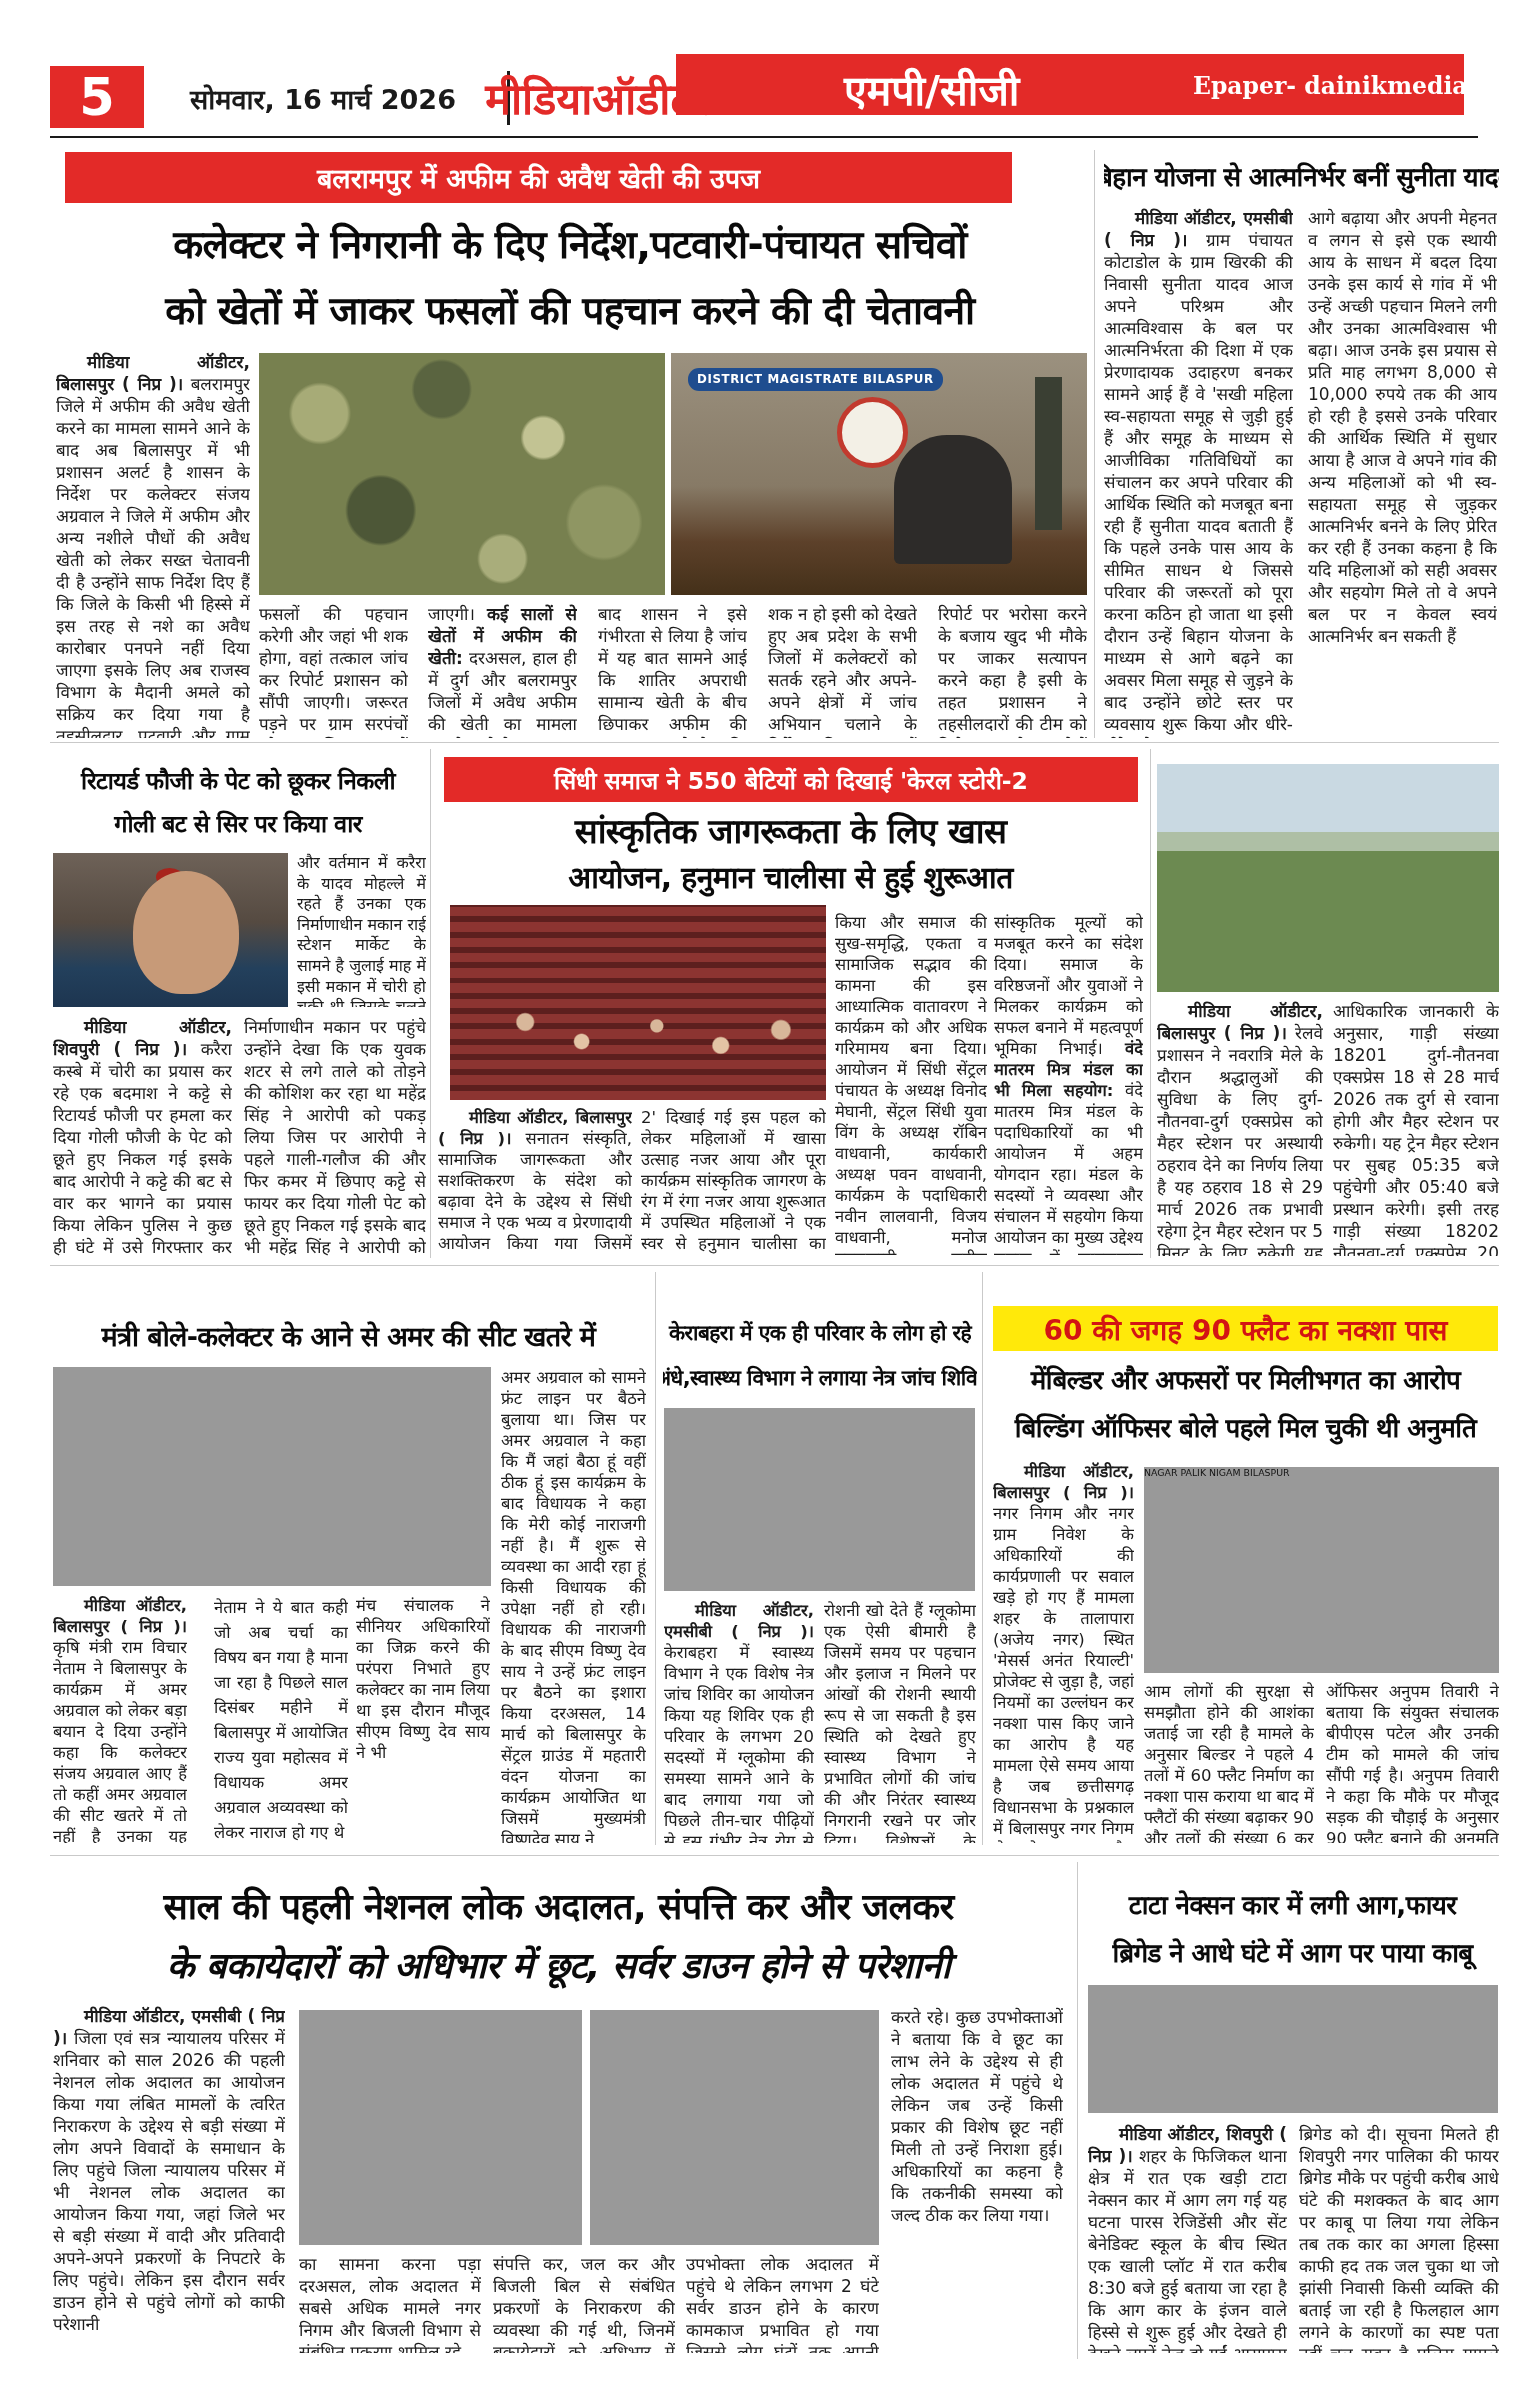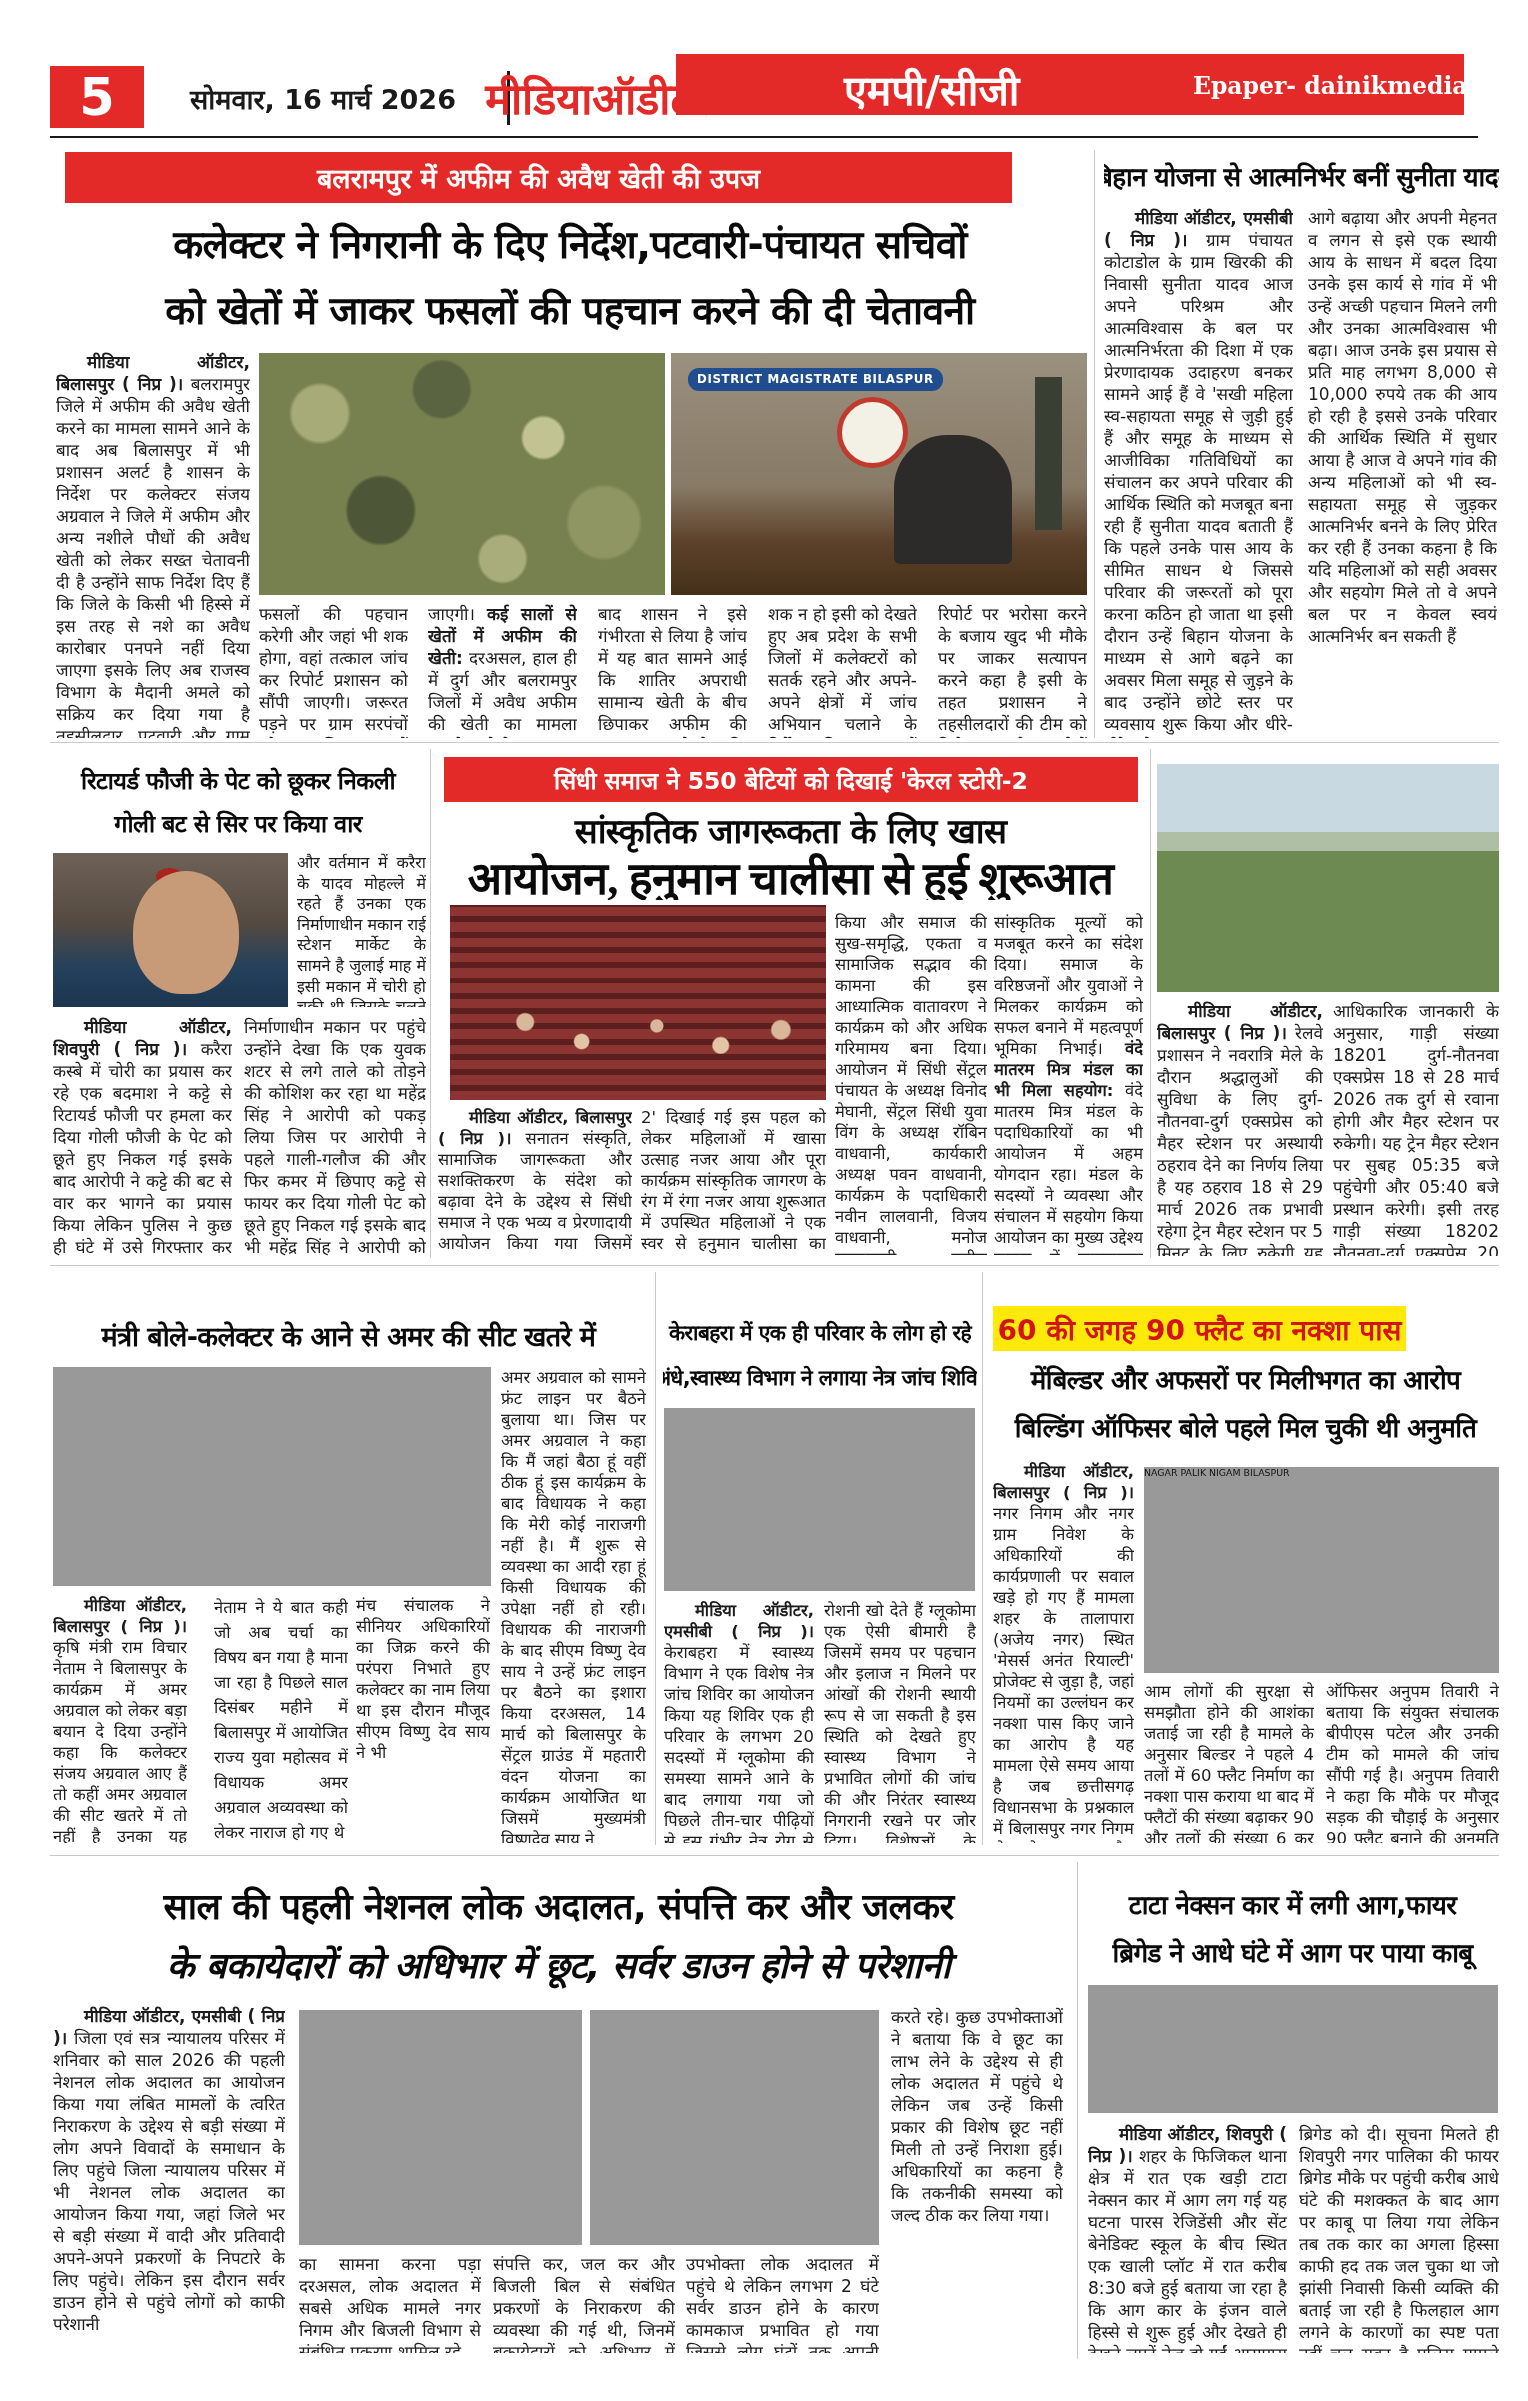--- a/index.html
+++ b/index.html
@@ -195,21 +195,21 @@
 
   <section>
     <div class="abs vline" style="left:430px;top:749px;height:509px;"></div>
     <div class="abs kicker center" style="left:444px;top:757px;width:694px;height:45px;font-size:23.5px;">
       <span>सिंधी समाज ने 550 बेटियों को दिखाई 'केरल स्टोरी-2</span>
     </div>
     <div class="abs hlwrap" style="left:438px;top:806px;width:705px;height:47px;">
       <span class="hl" style="font-size:34px;">सांस्कृतिक जागरूकता के लिए खास</span>
     </div>
     <div class="abs hlwrap" style="left:438px;top:853px;width:705px;height:47px;">
-      <span class="hl" style="font-size:45px;font-family:Liberation Serif, serif;">आयोजन, हनुमान चालीसा से हुई शुरूआत</span>
+      <span class="hl" style="font-size:30px;">आयोजन, हनुमान चालीसा से हुई शुरूआत</span>
     </div>
     <div class="photo ph-hall" style="left:450px;top:905px;width:376px;height:195px;"></div>
     <div class="abs col" style="left:438px;top:1107px;width:194px;height:148px;font-size:16.5px;line-height:21px;">
       <p class="pb"><span class="byl">मीडिया ऑडीटर, बिलासपुर ( निप्र )।</span> <span>सनातन संस्कृति, सामाजिक जागरूकता और सशक्तिकरण के संदेश को बढ़ावा देने के उद्देश्य से सिंधी समाज ने एक भव्य व प्रेरणादायी आयोजन किया गया जिसमें समाज की ओर से 550 से अधिक बालिकाओं और मातृशक्ति को 36 मॉल में निशुल्क फिल्म 'केरल स्टोरी-</span></p>
     </div>
     <div class="abs col" style="left:641px;top:1107px;width:185px;height:148px;font-size:16.5px;line-height:21px;">
       <p><span>2' दिखाई गई इस पहल को लेकर महिलाओं में खासा उत्साह नजर आया और पूरा कार्यक्रम सांस्कृतिक जागरण के रंग में रंगा नजर आया शुरूआत में उपस्थित महिलाओं ने एक स्वर से हनुमान चालीसा का पाठ</span></p>
     </div>
     <div class="abs col" style="left:835px;top:912px;width:152px;height:343px;font-size:16.5px;line-height:21px;">
       <p><span>किया और समाज की सुख-समृद्धि, एकता व सामाजिक सद्भाव की कामना की इस आध्यात्मिक वातावरण ने कार्यक्रम को और अधिक गरिमामय बना दिया। आयोजन में सिंधी सेंट्रल पंचायत के अध्यक्ष विनोद मेघानी, सेंट्रल सिंधी युवा विंग के अध्यक्ष रॉबिन वाधवानी, कार्यकारी अध्यक्ष पवन वाधवानी, कार्यक्रम के पदाधिकारी नवीन लालवानी, विजय वाधवानी, मनोज मनसुखानी, सुनील आहूजा, जगदीश जज्ञासी मौजूद रहे सेंट्रल सिंधी महिला विंग से गरिमा शाहानी, भारती सचदेव, ज्योति पंजाबी और आरती मनवानी भी उपस्थित रहीं सभी ने समाज की एकता का</span></p>
@@ -268,21 +268,21 @@
     <div class="abs col" style="left:664px;top:1600px;width:150px;height:243px;font-size:16.5px;line-height:21px;">
       <p class="pb"><span class="byl">मीडिया ऑडीटर, एमसीबी ( निप्र )।</span> <span>केराबहरा में स्वास्थ्य विभाग ने एक विशेष नेत्र जांच शिविर का आयोजन किया यह शिविर एक ही परिवार के लगभग 20 सदस्यों में ग्लूकोमा की समस्या सामने आने के बाद लगाया गया जो पिछले तीन-चार पीढ़ियों से इस गंभीर नेत्र रोग से पीड़ित हैं। शिविर में मरीजों की आंखों की जांच कर उन्हें आवश्यक दवाइयां वितरित की गईं स्वास्थ्य विभाग की टीम ने बताया कि इस परिवार के सदस्य 18 वर्ष की आयु के बाद धीरे-धीरे आंखों की</span></p>
     </div>
     <div class="abs col" style="left:824px;top:1600px;width:152px;height:243px;font-size:16.5px;line-height:21px;">
       <p><span>रोशनी खो देते हैं ग्लूकोमा एक ऐसी बीमारी है जिसमें समय पर पहचान और इलाज न मिलने पर आंखों की रोशनी स्थायी रूप से जा सकती है इस स्थिति को देखते हुए स्वास्थ्य विभाग ने प्रभावित लोगों की जांच की और निरंतर स्वास्थ्य निगरानी रखने पर जोर दिया। विशेषज्ञों के अनुसार समय पर पहचान होने पर उचित चिकित्सकीय परामर्श और नियमित जांच से आंखों की रोशनी को बचाया जा सकता है ग्रामीणों ने स्वास्थ्य विभाग की इस पहल की सराहना की</span></p>
     </div>
   </section>
 
   <section>
     <div class="abs vline" style="left:982px;top:1272px;height:573px;"></div>
-    <div class="abs ykicker center" style="left:993px;top:1306px;width:413px;height:45px;font-size:28px;">
+    <div class="abs ykicker center" style="left:993px;top:1306px;width:505px;height:45px;font-size:28px;">
       <span>60 की जगह 90 फ्लैट का नक्शा पास</span>
     </div>
     <div class="abs hlwrap" style="left:993px;top:1355px;width:505px;height:48px;">
       <span class="hl" style="font-size:26px;">मेंबिल्डर और अफसरों पर मिलीभगत का आरोप</span>
     </div>
     <div class="abs hlwrap" style="left:993px;top:1403px;width:505px;height:48px;">
       <span class="hl" style="font-size:26px;">बिल्डिंग ऑफिसर बोले पहले मिल चुकी थी अनुमति</span>
     </div>
     <div class="abs col" style="left:993px;top:1461px;width:141px;height:382px;font-size:16.5px;line-height:21px;">
       <p class="pb"><span class="byl">मीडिया ऑडीटर, बिलासपुर ( निप्र )।</span> <span>नगर निगम और नगर ग्राम निवेश के अधिकारियों की कार्यप्रणाली पर सवाल खड़े हो गए हैं मामला शहर के तालापारा (अजेय नगर) स्थित 'मेसर्स अनंत रियाल्टी' प्रोजेक्ट से जुड़ा है, जहां नियमों का उल्लंघन कर नक्शा पास किए जाने का आरोप है यह मामला ऐसे समय आया है जब छत्तीसगढ़ विधानसभा के प्रश्नकाल में बिलासपुर नगर निगम क्षेत्र के 177 अवैध संस्थानों का मुद्दा गूंज चुका है इस पर जांच के लिए विधानसभा की कमेटी गठित किए जाने की घोषणा की गई है 'मेसर्स अनंत रियाल्टी' प्रोजेक्ट में बिल्डर नमन गोयल और अफसरों की मिलीभगत से नियमों के उल्लंघन का आरोप लग रहा है</span></p>

